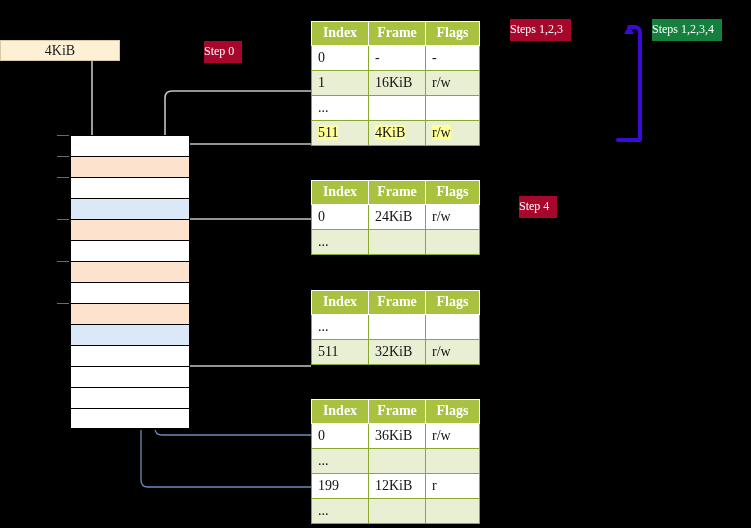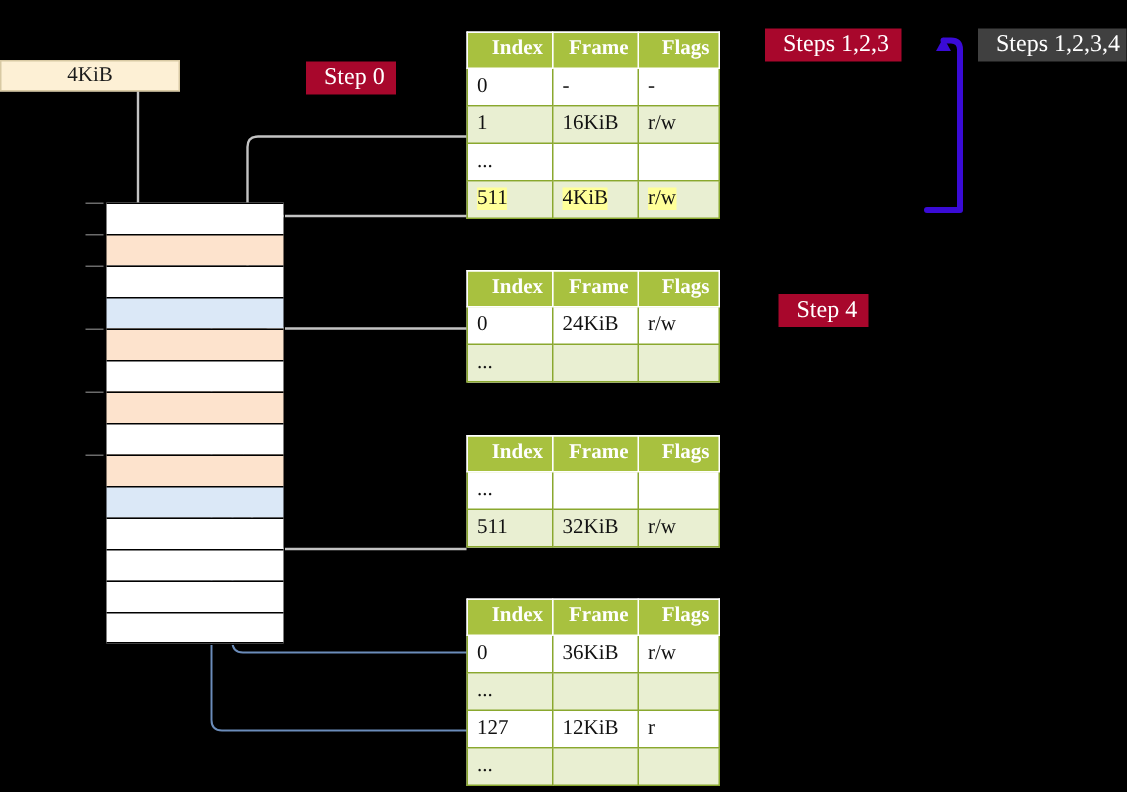--- a/index.html
+++ b/index.html
@@ -31,27 +31,27 @@
     color: #1a1a1a;
     font-size: 14px;
     line-height: 19px;
     text-align: center;
     white-space: nowrap;
   }
   
   .badge {
     position: absolute;
     color: #ffffff;
-    font-size: 16px;
+    font-size: 12px;
     line-height: 17px;
-    padding: 2px 8px 3px 12px;
+    padding: 2px 8px 3px 0;
     white-space: nowrap;
   }
   .badge-red   { background: #a8072c; }
-  .badge-blue  { background: #404040; }
+  .badge-blue  { background: #15803d; }
   #badge-step0  { left: 188px; top: 41px; margin-left: 16px; }
   #badge-step4  { left: 519px; top: 158px; margin-top: 38px; }
   #badge-steps123  { left: 510px; top: 19px; }
   #badge-steps1234 { left: 652px; top: 19px; }
   
   #memcol {
     position: absolute;
     left: 70px; top: 135px;
     width: 120px;
     border: 1px solid #000000;
@@ -78,21 +78,21 @@
     border-collapse: collapse;
     background: #ffffff;
     font-size: 14px;
     color: #111111;
     border: 1px solid #8aa82e;
   }
   .ptable th {
     background: #a8c13f;
     color: #ffffff;
     font-weight: bold;
-    text-align: right;
+    text-align: center;
     padding: 2px 6px 3px 6px;
     border: 1px solid #ffffff;
     font-size: 14px;
     line-height: 18px;
     margin-left: 44px;
   }
   .ptable td {
     padding: 2px 6px 3px 6px;
     border: 1px solid #8aa82e;
     line-height: 19px;
@@ -282,21 +282,21 @@
           <td>0</td>
           <td>36KiB</td>
           <td>r/w</td>
         </tr>
         <tr class="alt">
           <td>...</td>
           <td></td>
           <td></td>
         </tr>
         <tr>
-          <td>127</td>
+          <td>199</td>
           <td>12KiB</td>
           <td>r</td>
         </tr>
         <tr class="alt">
           <td>...</td>
           <td></td>
           <td></td>
         </tr>
       </tbody>
   </table>

